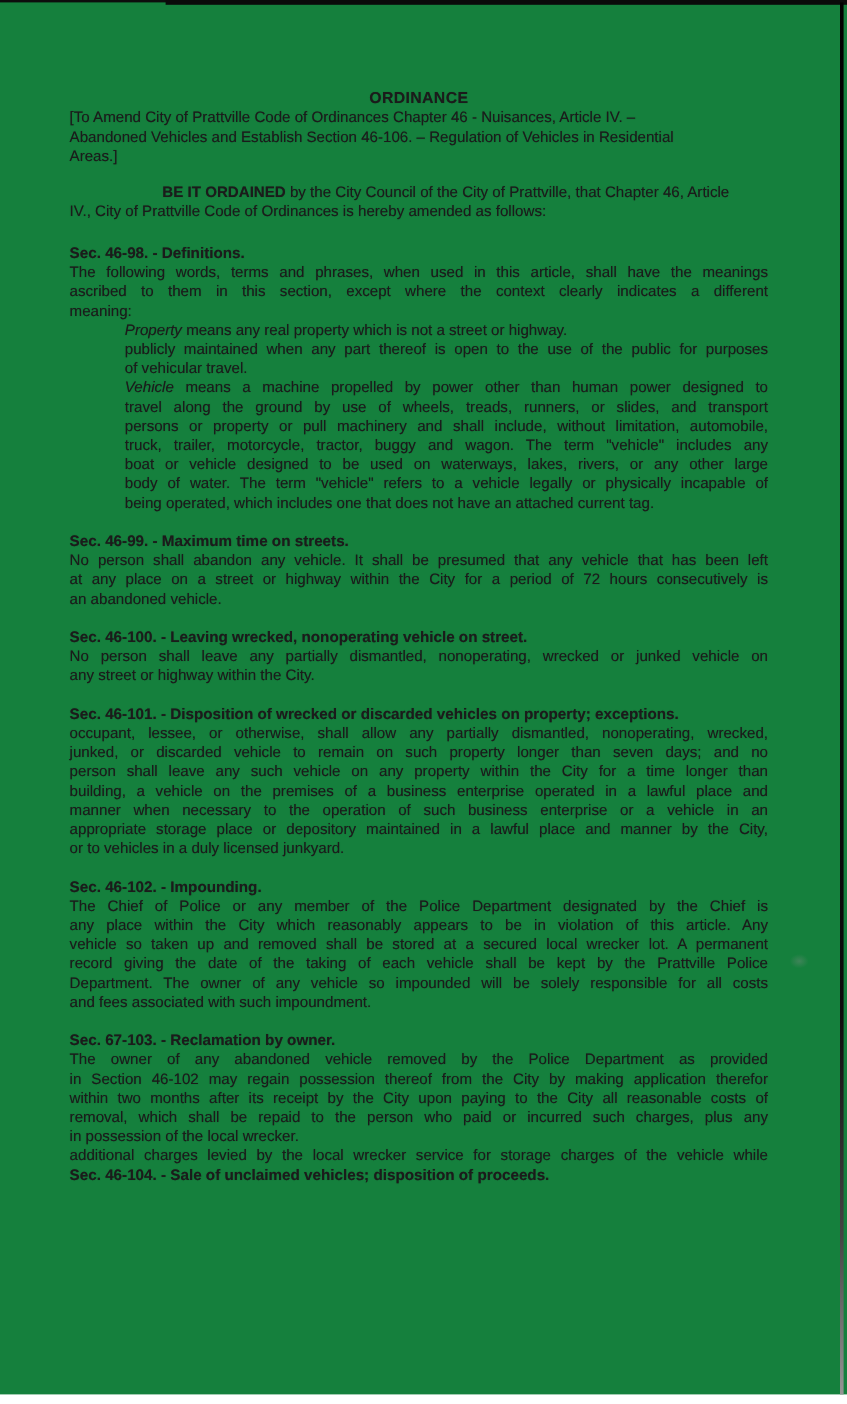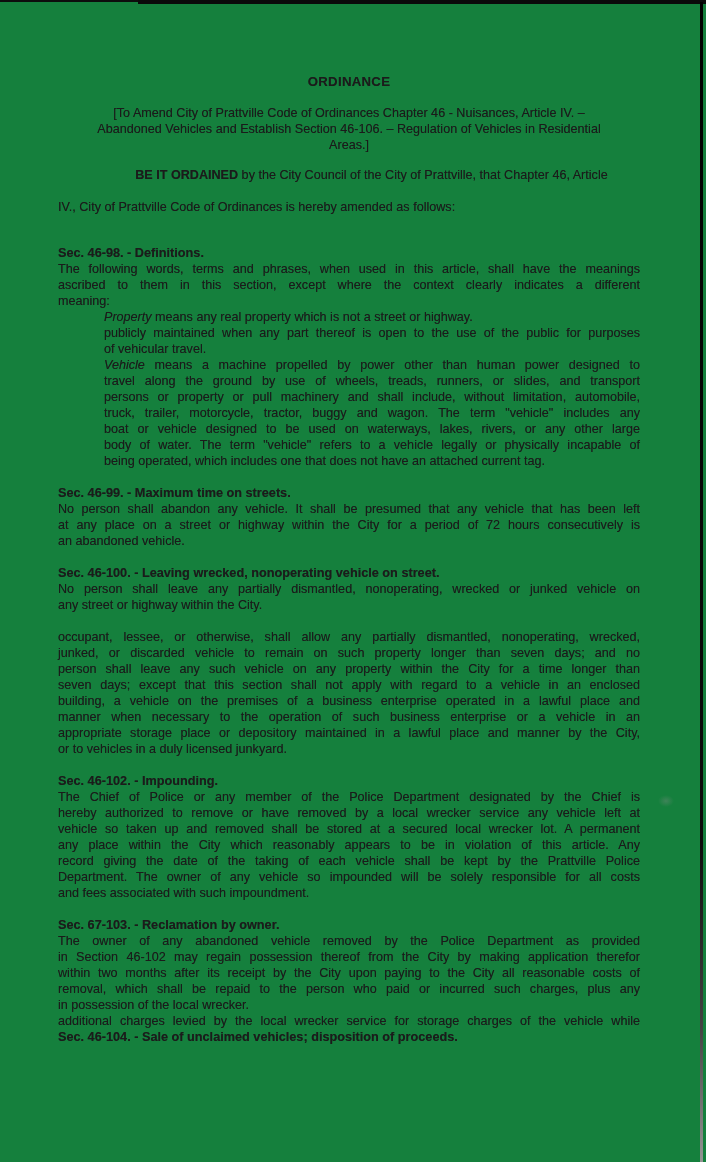--- a/index.html
+++ b/index.html
@@ -34,24 +34,24 @@
   .content {
     position:absolute; left:58px; top:0; width:582px;
     font-size:12.6px; line-height:16px;
     color:#1b1b1b;
     text-shadow:0 0 0.6px rgba(27,27,27,0.55);
   }
   .doc-title {
     margin-top:74px;
     text-align:center; font-weight:bold; font-size:13.2px; letter-spacing:0.3px;
   }
-  .preamble { margin-top:15px; text-align:center; }
+  .preamble { text-align:left; }
   .enact1 { margin-top:14px; text-indent:45px;text-align:center; }
-  .enact2 { margin-top:16px; }
-  #sections { margin-top:30px; }
+  .enact2 { }
+  #sections { margin-top:19px; }
   .section { margin-top:16px; }
   #sections .section:first-child { margin-top:0; }
   .section.no-gap { margin-top:0; }
   .sec-heading { font-weight:bold; font-size:12.7px; }
   .para.indent { padding-left:46px; }
   .line.just { text-align:justify; text-align-last:justify; }
   i { }
 </style>
 </head>
 <body>
@@ -109,38 +109,37 @@
           </div>
         </div>
         <div class="section">
           <div class="sec-heading">Sec. 46-100. - Leaving wrecked, nonoperating vehicle on street.</div>
           <div class="para">
             <div class="line just">No person shall leave any partially dismantled, nonoperating, wrecked or junked vehicle on</div>
             <div class="line">any street or highway within the City.</div>
           </div>
         </div>
         <div class="section">
+          <div class="sec-heading">Sec. 46-101. - Disposition of wrecked or discarded vehicles on property; exceptions.</div>
           <div class="para">
             <div class="line just">occupant, lessee, or otherwise, shall allow any partially dismantled, nonoperating, wrecked,</div>
             <div class="line just">junked, or discarded vehicle to remain on such property longer than seven days; and no</div>
             <div class="line just">person shall leave any such vehicle on any property within the City for a time longer than</div>
-            <div class="line just">seven days; except that this section shall not apply with regard to a vehicle in an enclosed</div>
             <div class="line just">building, a vehicle on the premises of a business enterprise operated in a lawful place and</div>
             <div class="line just">manner when necessary to the operation of such business enterprise or a vehicle in an</div>
             <div class="line just">appropriate storage place or depository maintained in a lawful place and manner by the City,</div>
             <div class="line">or to vehicles in a duly licensed junkyard.</div>
           </div>
         </div>
         <div class="section">
           <div class="sec-heading">Sec. 46-102. - Impounding.</div>
           <div class="para">
             <div class="line just">The Chief of Police or any member of the Police Department designated by the Chief is</div>
-            <div class="line just">hereby authorized to remove or have removed by a local wrecker service any vehicle left at</div>
+            <div class="line just">any place within the City which reasonably appears to be in violation of this article. Any</div>
             <div class="line just">vehicle so taken up and removed shall be stored at a secured local wrecker lot. A permanent</div>
-            <div class="line just">any place within the City which reasonably appears to be in violation of this article. Any</div>
             <div class="line just">record giving the date of the taking of each vehicle shall be kept by the Prattville Police</div>
             <div class="line just">Department. The owner of any vehicle so impounded will be solely responsible for all costs</div>
             <div class="line">and fees associated with such impoundment.</div>
           </div>
         </div>
         <div class="section">
           <div class="sec-heading">Sec. 67-103. - Reclamation by owner.</div>
           <div class="para">
             <div class="line just">The owner of any abandoned vehicle removed by the Police Department as provided</div>
             <div class="line just">in Section 46-102 may regain possession thereof from the City by making application therefor</div>

